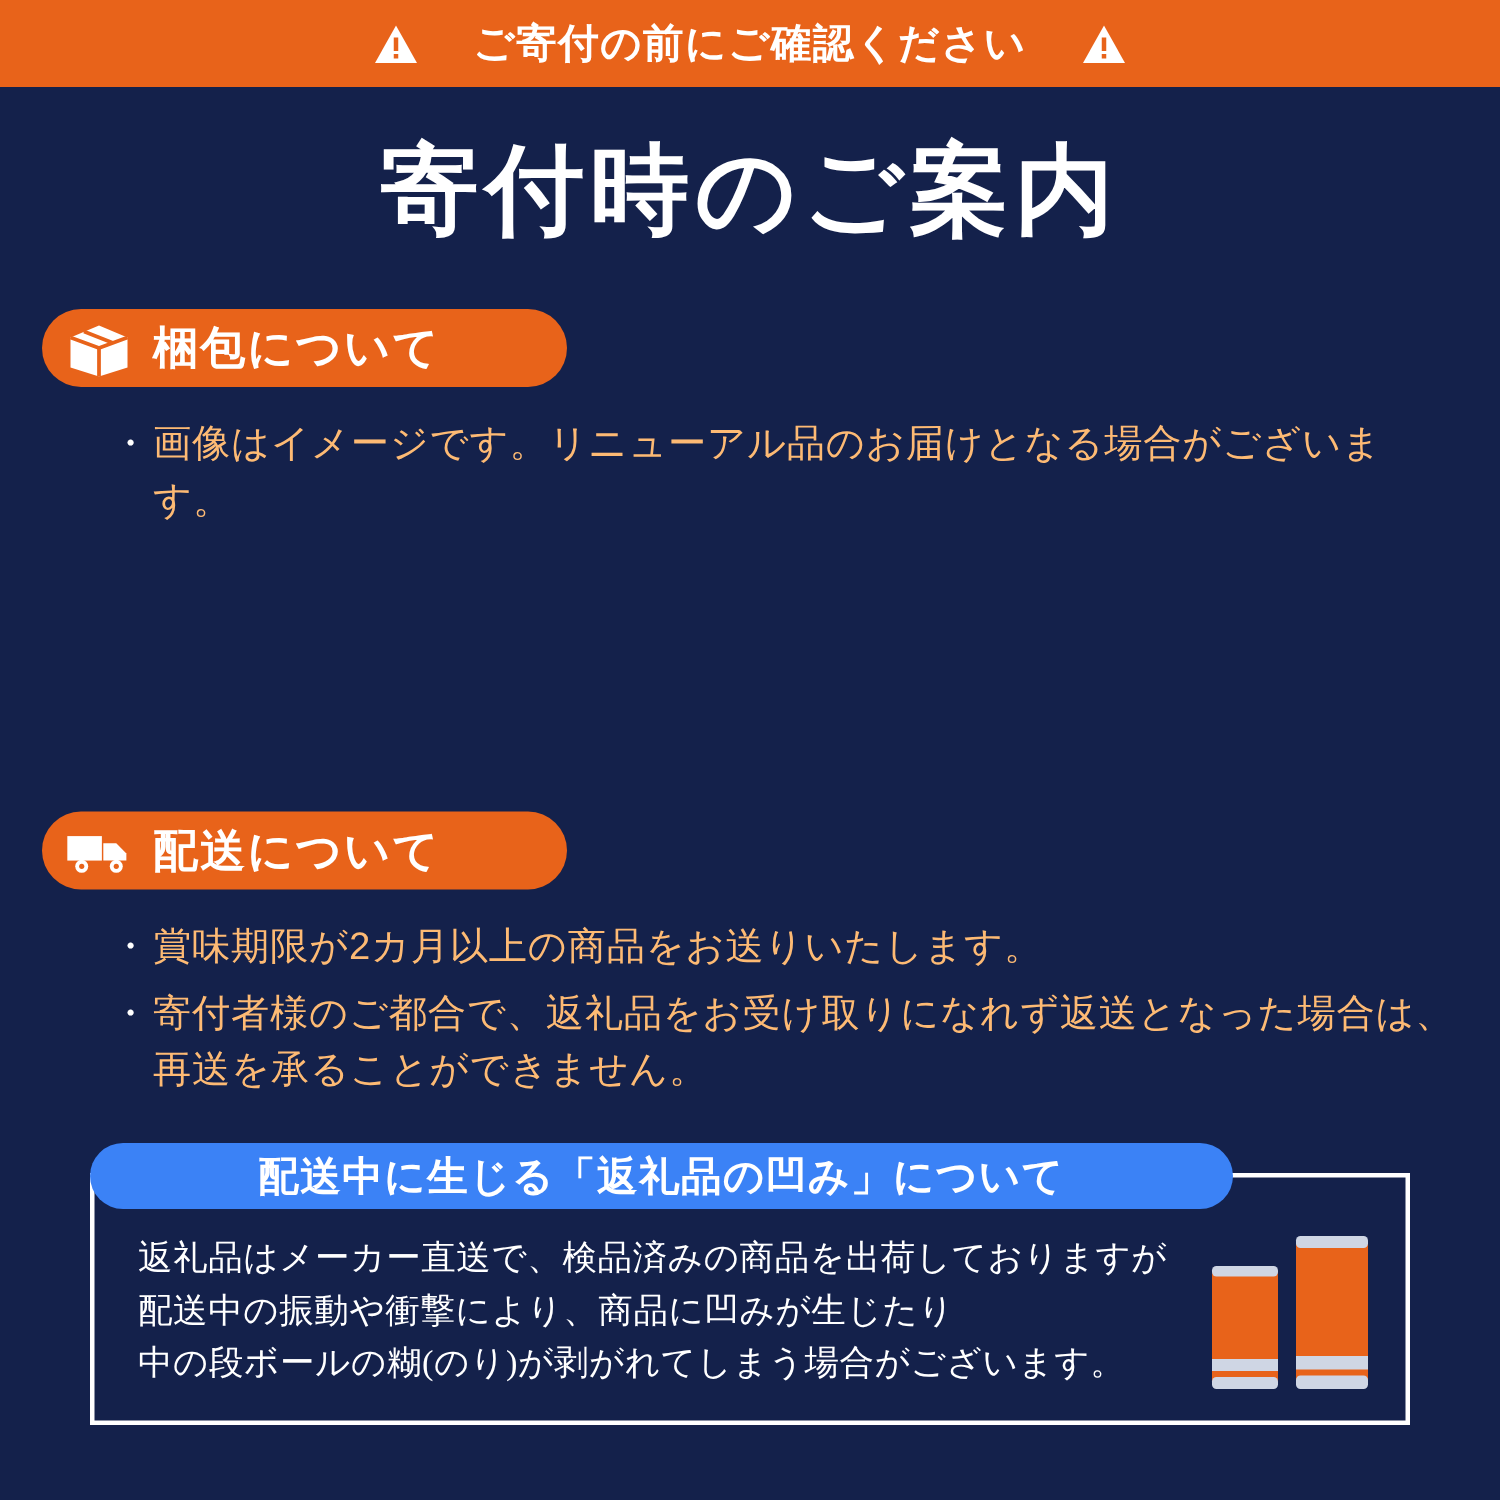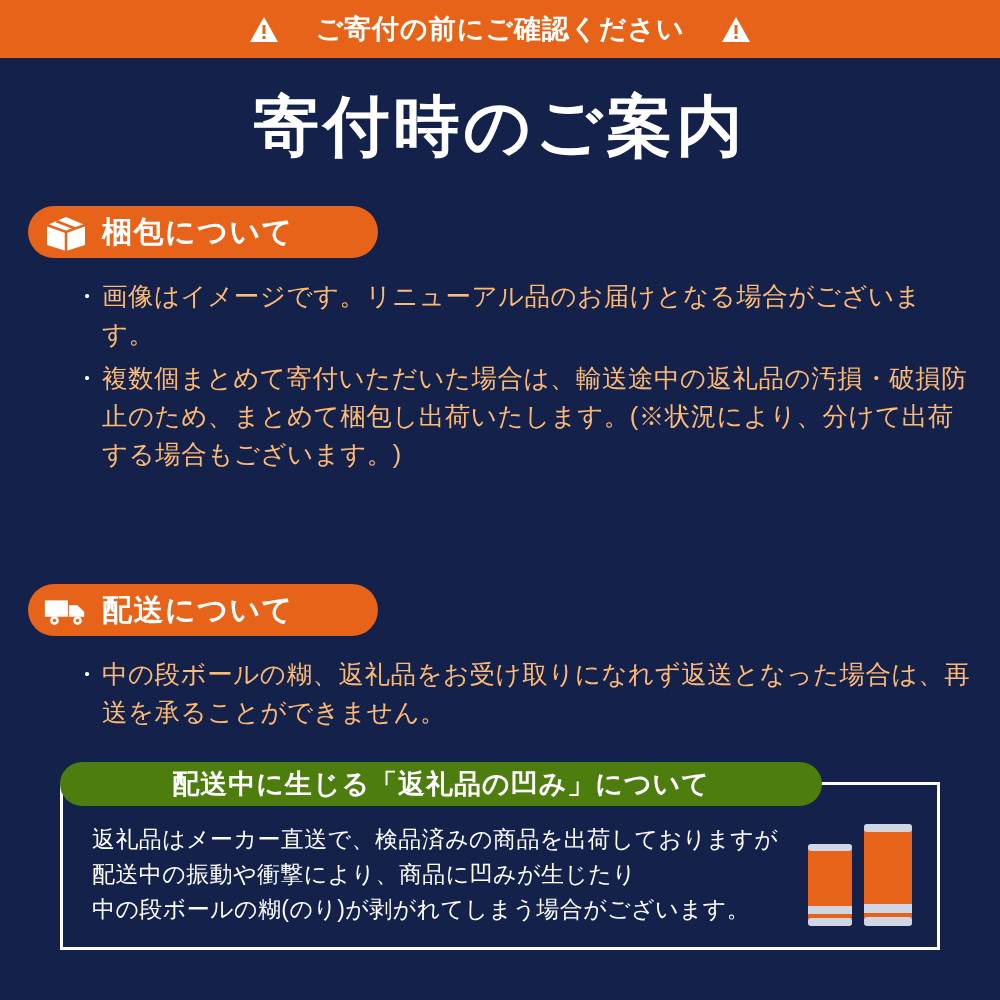--- a/index.html
+++ b/index.html
@@ -129,21 +129,21 @@
     width: 880px;
     height: 168px;
     border: 3px solid #ffffff;
   }
   .dent-title-wrap {
     position: absolute;
     left: 60px;
     top: 762px;
     width: 762px;
     height: 44px;
-    background: #4d7c0f;
+    background: #3b82f6;
     border-radius: 22px;
     display: flex;
     align-items: center;
     justify-content: center;
   }
   .dent-title {
     color: #ffffff;
     font-size: 27px;
     font-weight: bold;
     letter-spacing: 1px;
@@ -201,50 +201,50 @@
             <path d="M4 12 L23 19 L42 12" fill="none" stroke="#e8631a" stroke-width="2.5"></path>
             <path d="M23 19 L23 38" fill="none" stroke="#e8631a" stroke-width="2.5"></path>
             <path d="M13 8 L32 15.5" fill="none" stroke="#e8631a" stroke-width="2.5"></path>
           </svg>
         </span>
         <span class="sec-label">梱包について</span>
       </div>
     </div>
     <div class="bullets">
       <div class="bullet">画像はイメージです。リニューアル品のお届けとなる場合がございます。</div>
-      <div class="bullet">複数個まとめて寄付いただいた場合は、輸送途中の返礼品の汚損・破損防止のため、まとめて梱包し出荷いたします。(※状況により、分けて出荷する場合もございます。)</div>
-    </div>
-  </div>
-
-  <div class="section" style="top:584px;">
+    </div>
+  </div>
+
+  <div class="section" style="top:541px;">
     <div class="sec-head">
       <div class="pill">
         <span class="pill-icon">
           <svg width="50" height="36" viewBox="0 0 50 36">
             <rect x="3" y="8" width="24" height="17" fill="#ffffff"></rect>
             <path d="M28 13 L37 13 L44 20 L44 25 L28 25 Z" fill="#ffffff"></path>
             <circle cx="13" cy="29" r="4.5" fill="#ffffff"></circle>
             <circle cx="13" cy="29" r="1.8" fill="#e8631a"></circle>
             <circle cx="37" cy="29" r="4.5" fill="#ffffff"></circle>
             <circle cx="37" cy="29" r="1.8" fill="#e8631a"></circle>
           </svg>
         </span>
         <span class="sec-label">配送について</span>
       </div>
     </div>
     <div class="bullets">
-      <div class="bullet">中の段ボールの糊、返礼品をお受け取りになれず返送となった場合は、再送を承ることができません。</div>
+      <div class="bullet">賞味期限が2カ月以上の商品をお送りいたします。</div>
+      <div class="bullet">寄付者様のご都合で、返礼品をお受け取りになれず返送となった場合は、再送を承ることができません。</div>
     </div>
   </div>
 
   <div class="dent-box"></div>
   <div class="dent-title-wrap">
     <span class="dent-title">配送中に生じる「返礼品の凹み」について</span>
   </div>
-  <div class="dent-body" style="white-space:pre-line;">返礼品はメーカー直送で、検品済みの商品を出荷しておりますが
+  <div class="dent-body" style="white-space:pre-line;font-family:Liberation Serif, serif;">返礼品はメーカー直送で、検品済みの商品を出荷しておりますが
 配送中の振動や衝撃により、商品に凹みが生じたり
 中の段ボールの糊(のり)が剥がれてしまう場合がございます。</div>
   <div class="cans">
     <svg width="120" height="112" viewBox="0 0 120 112">
 
       <rect x="6" y="26" width="44" height="82" rx="6" fill="#e8631a"></rect>
       <rect x="6" y="26" width="44" height="7" rx="3" fill="#cfd6e4"></rect>
       <rect x="6" y="88" width="44" height="8" fill="#cfd6e4"></rect>
       <rect x="6" y="100" width="44" height="8" rx="3" fill="#cfd6e4"></rect>
 

